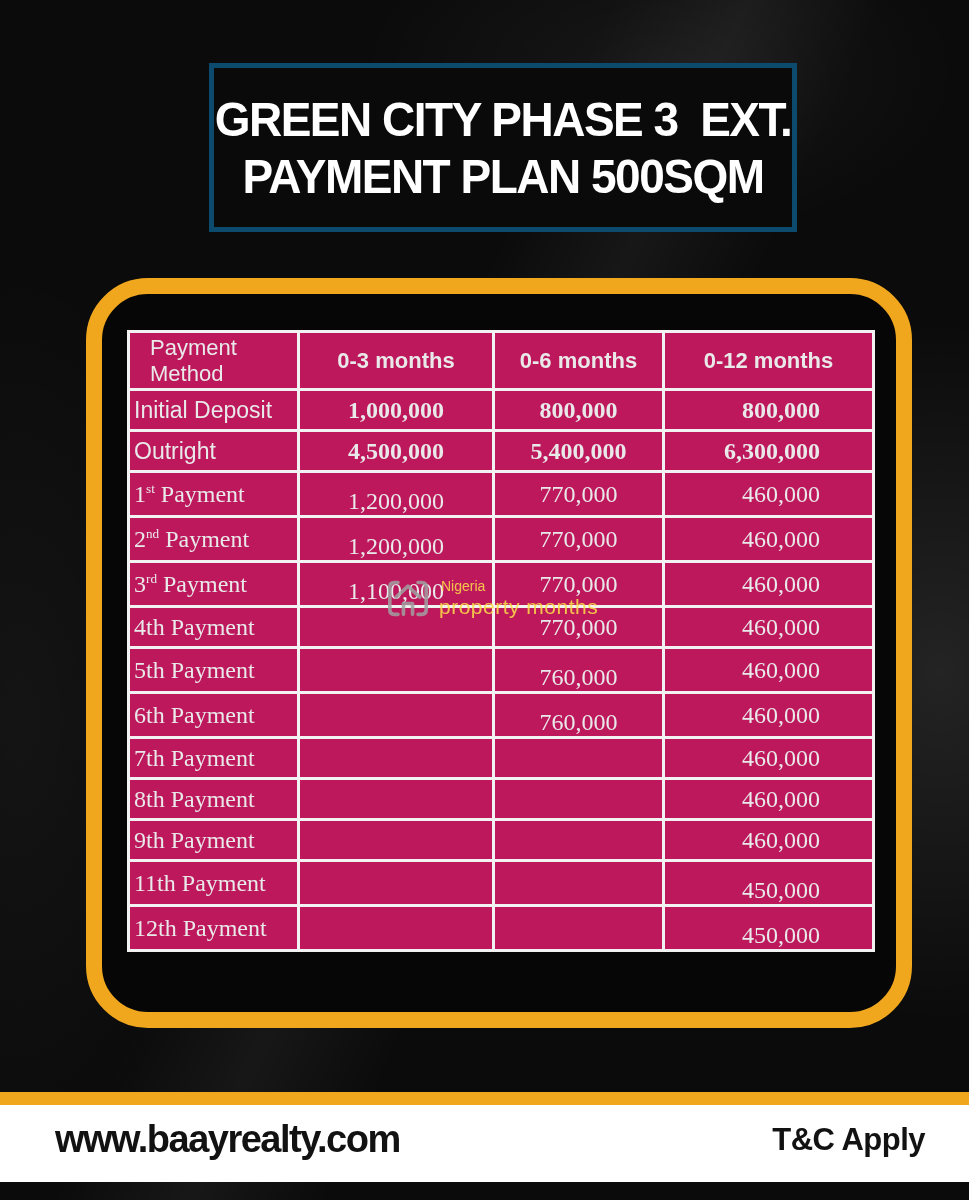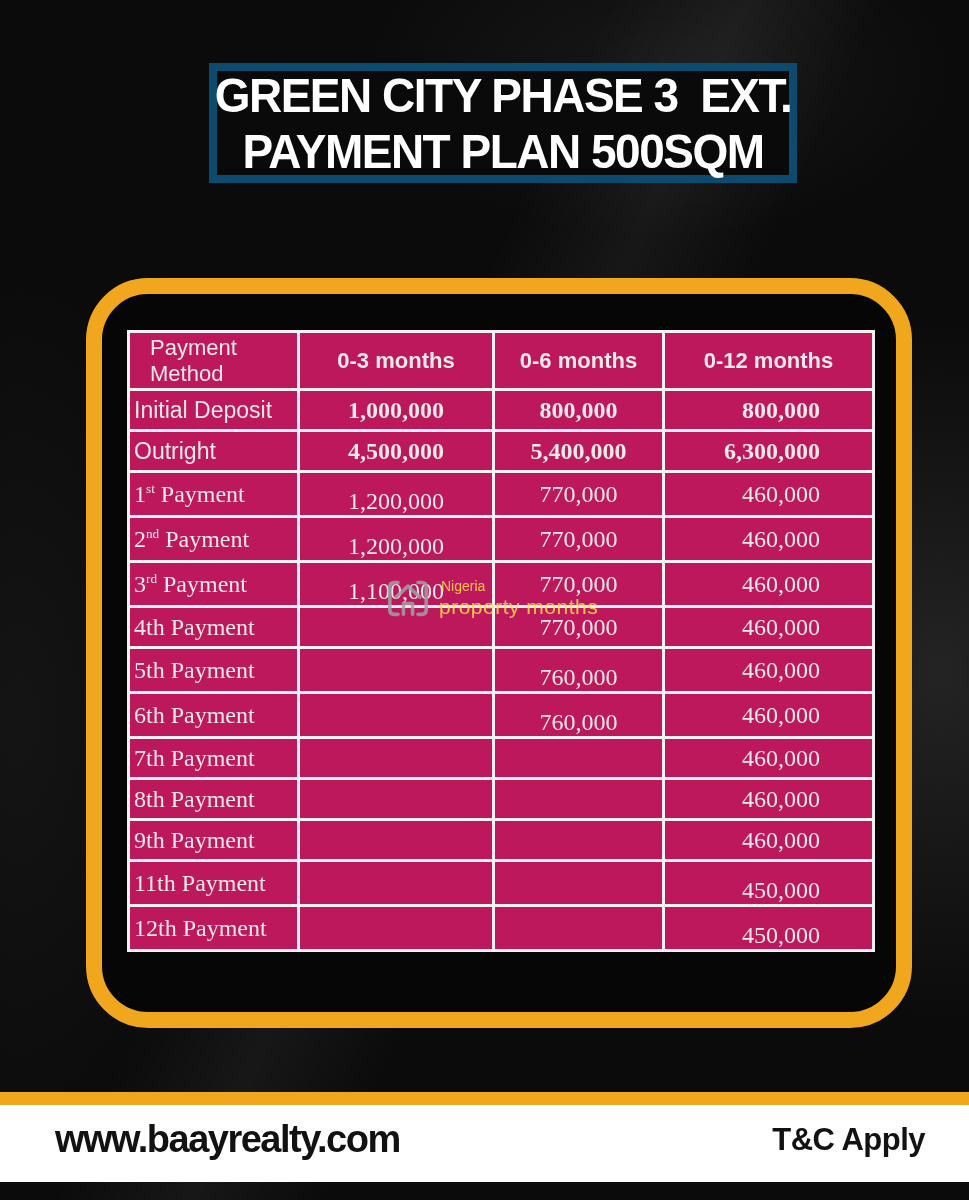--- a/index.html
+++ b/index.html
@@ -21,22 +21,22 @@
   }
   .bg-sheen {
     position: absolute; inset: 0; z-index: 0;
     background:
       radial-gradient(ellipse 420px 540px at 97% 56%, rgba(255,255,255,0.10), transparent 65%),
       radial-gradient(ellipse 300px 700px at 2% 60%, rgba(255,255,255,0.04), transparent 65%),
       linear-gradient(115deg, transparent 40%, rgba(255,255,255,0.05) 49%, transparent 58%),
       radial-gradient(ellipse 500px 280px at 68% 6%, rgba(255,255,255,0.05), transparent 60%);
   }
   .title-box {
-    position: absolute; left: 209px; top: 63px; width: 588px; height: 120px;
-    box-sizing: border-box; border: 8px solid #0c4a6e; background: #0A0A0A;
+    position: absolute; left: 209px; top: 63px; width: 588px; height: 169px;
+    box-sizing: border-box; border: 5px solid #0c4a6e; background: #0A0A0A;
     display: flex; flex-direction: column; justify-content: center; align-items: center;
     z-index: 1;
   }
   .title-line {
     color: #FFFFFF; font-weight: bold; font-size: 46px; line-height: 1.22;
     letter-spacing: -1.5px; white-space: nowrap; transform: scaleY(1.04);
   }
   .frame {
     position: absolute; left: 86px; top: 278px; width: 826px; height: 750px;
     box-sizing: border-box; border: 16px solid var(--accent); border-radius: 62px;

